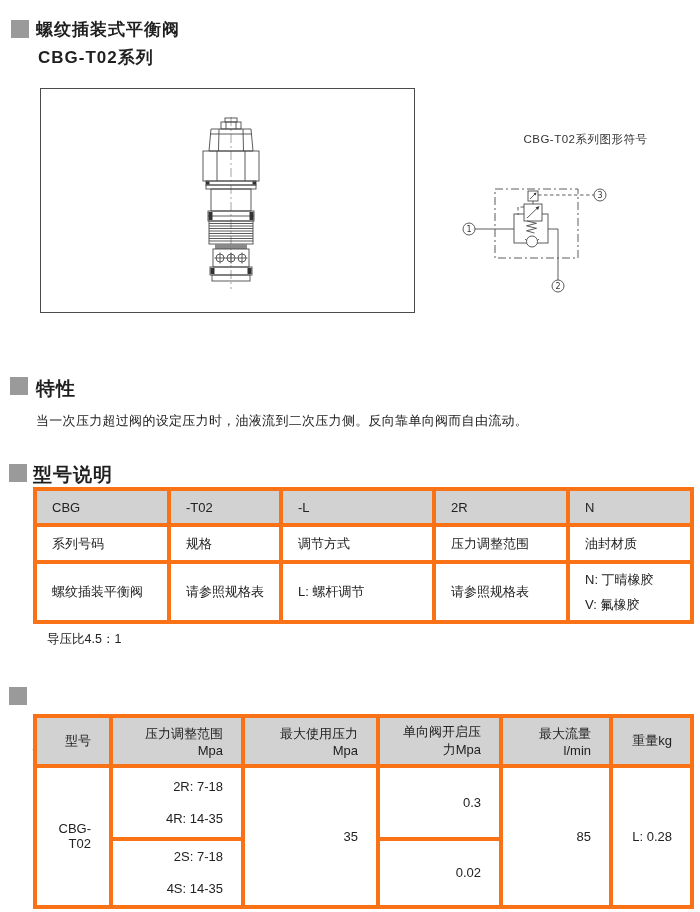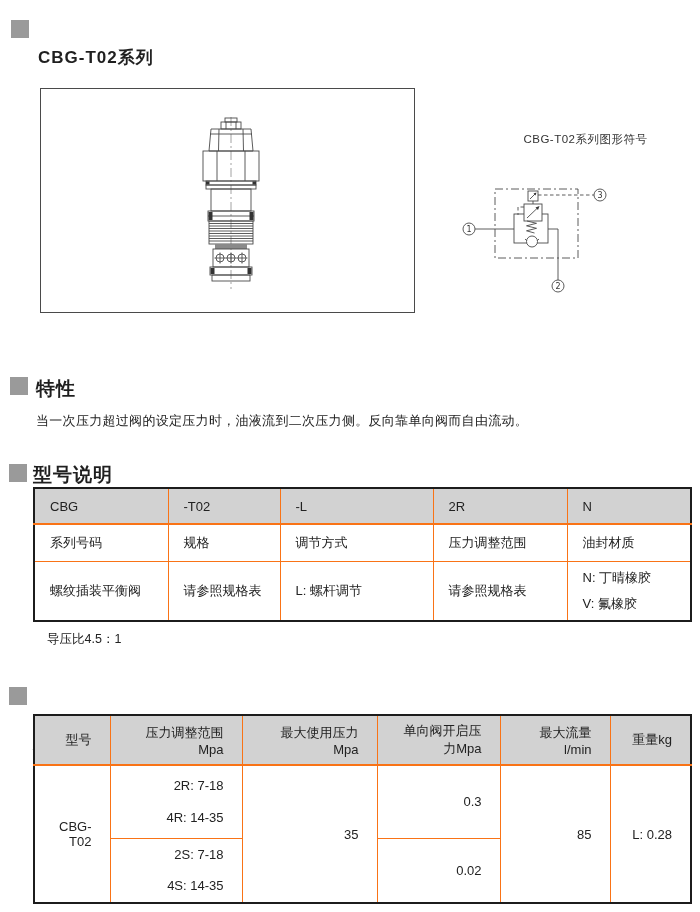--- a/index.html
+++ b/index.html
@@ -9,21 +9,21 @@
   }
   .bullet{position:absolute;width:18px;height:18px;background:#9a9a9a;}
   .h-title{position:absolute;font-size:17px;font-weight:bold;letter-spacing:1px;white-space:pre;}
   .h-sec{position:absolute;font-size:19px;font-weight:bold;letter-spacing:1px;white-space:pre;}
   .drawing-box{position:absolute;left:40px;top:88px;width:373px;height:223px;border:1px solid #4a4a4a;background:#fff;}
   .symbol-area{position:absolute;left:440px;top:132px;width:255px;height:178px;}
   .symbol-label{font-size:11.5px;color:#333;letter-spacing:0.5px;margin-left:36px;text-align:center;}
   .para{position:absolute;font-size:13px;color:#222;letter-spacing:0.3px;}
   .note{position:absolute;font-size:12.5px;color:#222;}
   table{border-collapse:collapse;table-layout:fixed;position:absolute;left:33px;width:657px;font-size:13px;color:#222;}
-  td{border:1px solid #f97316;vertical-align:middle;overflow:hidden;}
+  td{border:4px solid #f97316;vertical-align:middle;overflow:hidden;}
   .tbl-outer{border:2px solid #1c1c1c;}
   .hdr td{background:#d2d2d2;border-bottom-width:2px;}
   .model-tbl td{text-align:left;padding-left:15px;}
   .spec-tbl td{text-align:right;padding:0 18px;}
   .ml{white-space:pre-line;line-height:1.95;border-radius:23px;}
   .ml2{white-space:pre-line;line-height:2.45;}
   svg{display:block;}
   .ln{stroke:#4a4a4a;stroke-width:0.9;fill:none;}
   .lnf{stroke:#4a4a4a;stroke-width:0.9;fill:#fff;}
   .blk{fill:#333;stroke:none;}
@@ -31,20 +31,21 @@
   .dsh{stroke-dasharray:3.5 2.5;}
   .cl{stroke:#8a8a8a;stroke-width:0.8;stroke-dasharray:9 3 2 3;fill:none;}
   .portnum{font-size:8px;fill:#333;text-anchor:middle;font-family:"DejaVu Sans",sans-serif;}
 </style>
 </head>
 <body>
 
 <div class="page">
 
   <div class="bullet" style="left:11px;top:20px;"></div>
+  <div class="h-title" style="left:36px;top:18px;">螺纹插装式平衡阀</div>
   <div class="h-title" style="left:38px;top:46px;">CBG-T02系列</div>
 
   <div class="drawing-box">
     <svg style="position:absolute;left:160px;top:28px;" width="60" height="175" viewBox="0 0 60 175">
       <line class="cl" x1="30" y1="0" x2="30" y2="172"></line>
 
       <rect class="ln" x="24" y="1" width="12" height="4"></rect>
       <rect class="ln" x="20" y="5" width="20" height="7"></rect>
       <line class="ln" x1="25" y1="5" x2="25" y2="12"></line>
       <line class="ln" x1="35" y1="5" x2="35" y2="12"></line>

